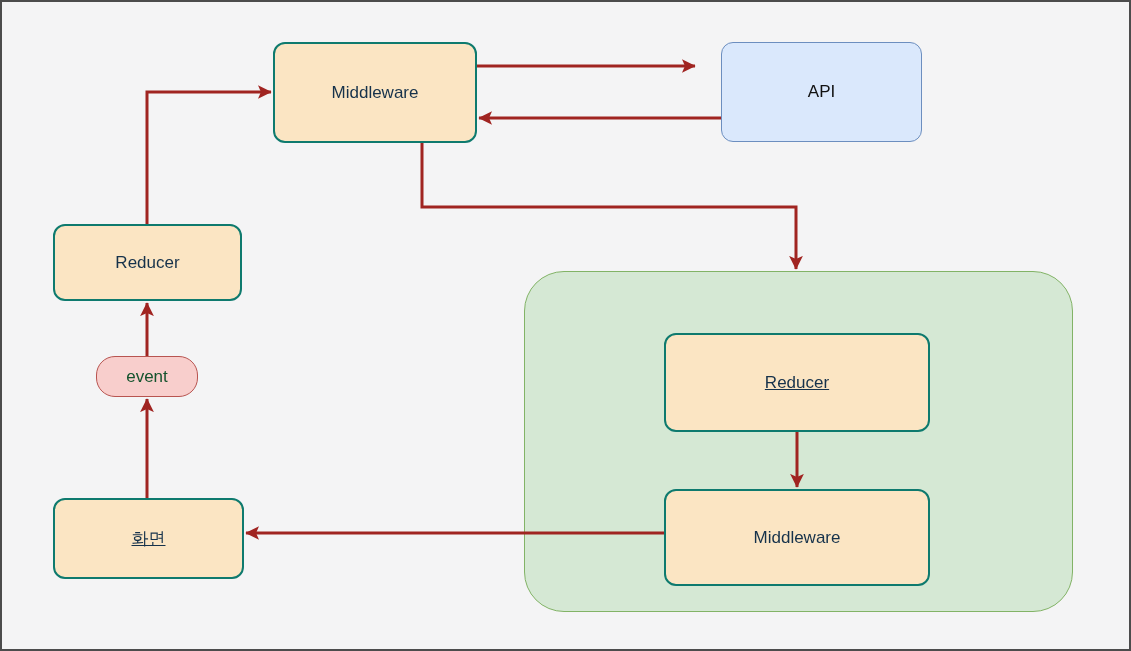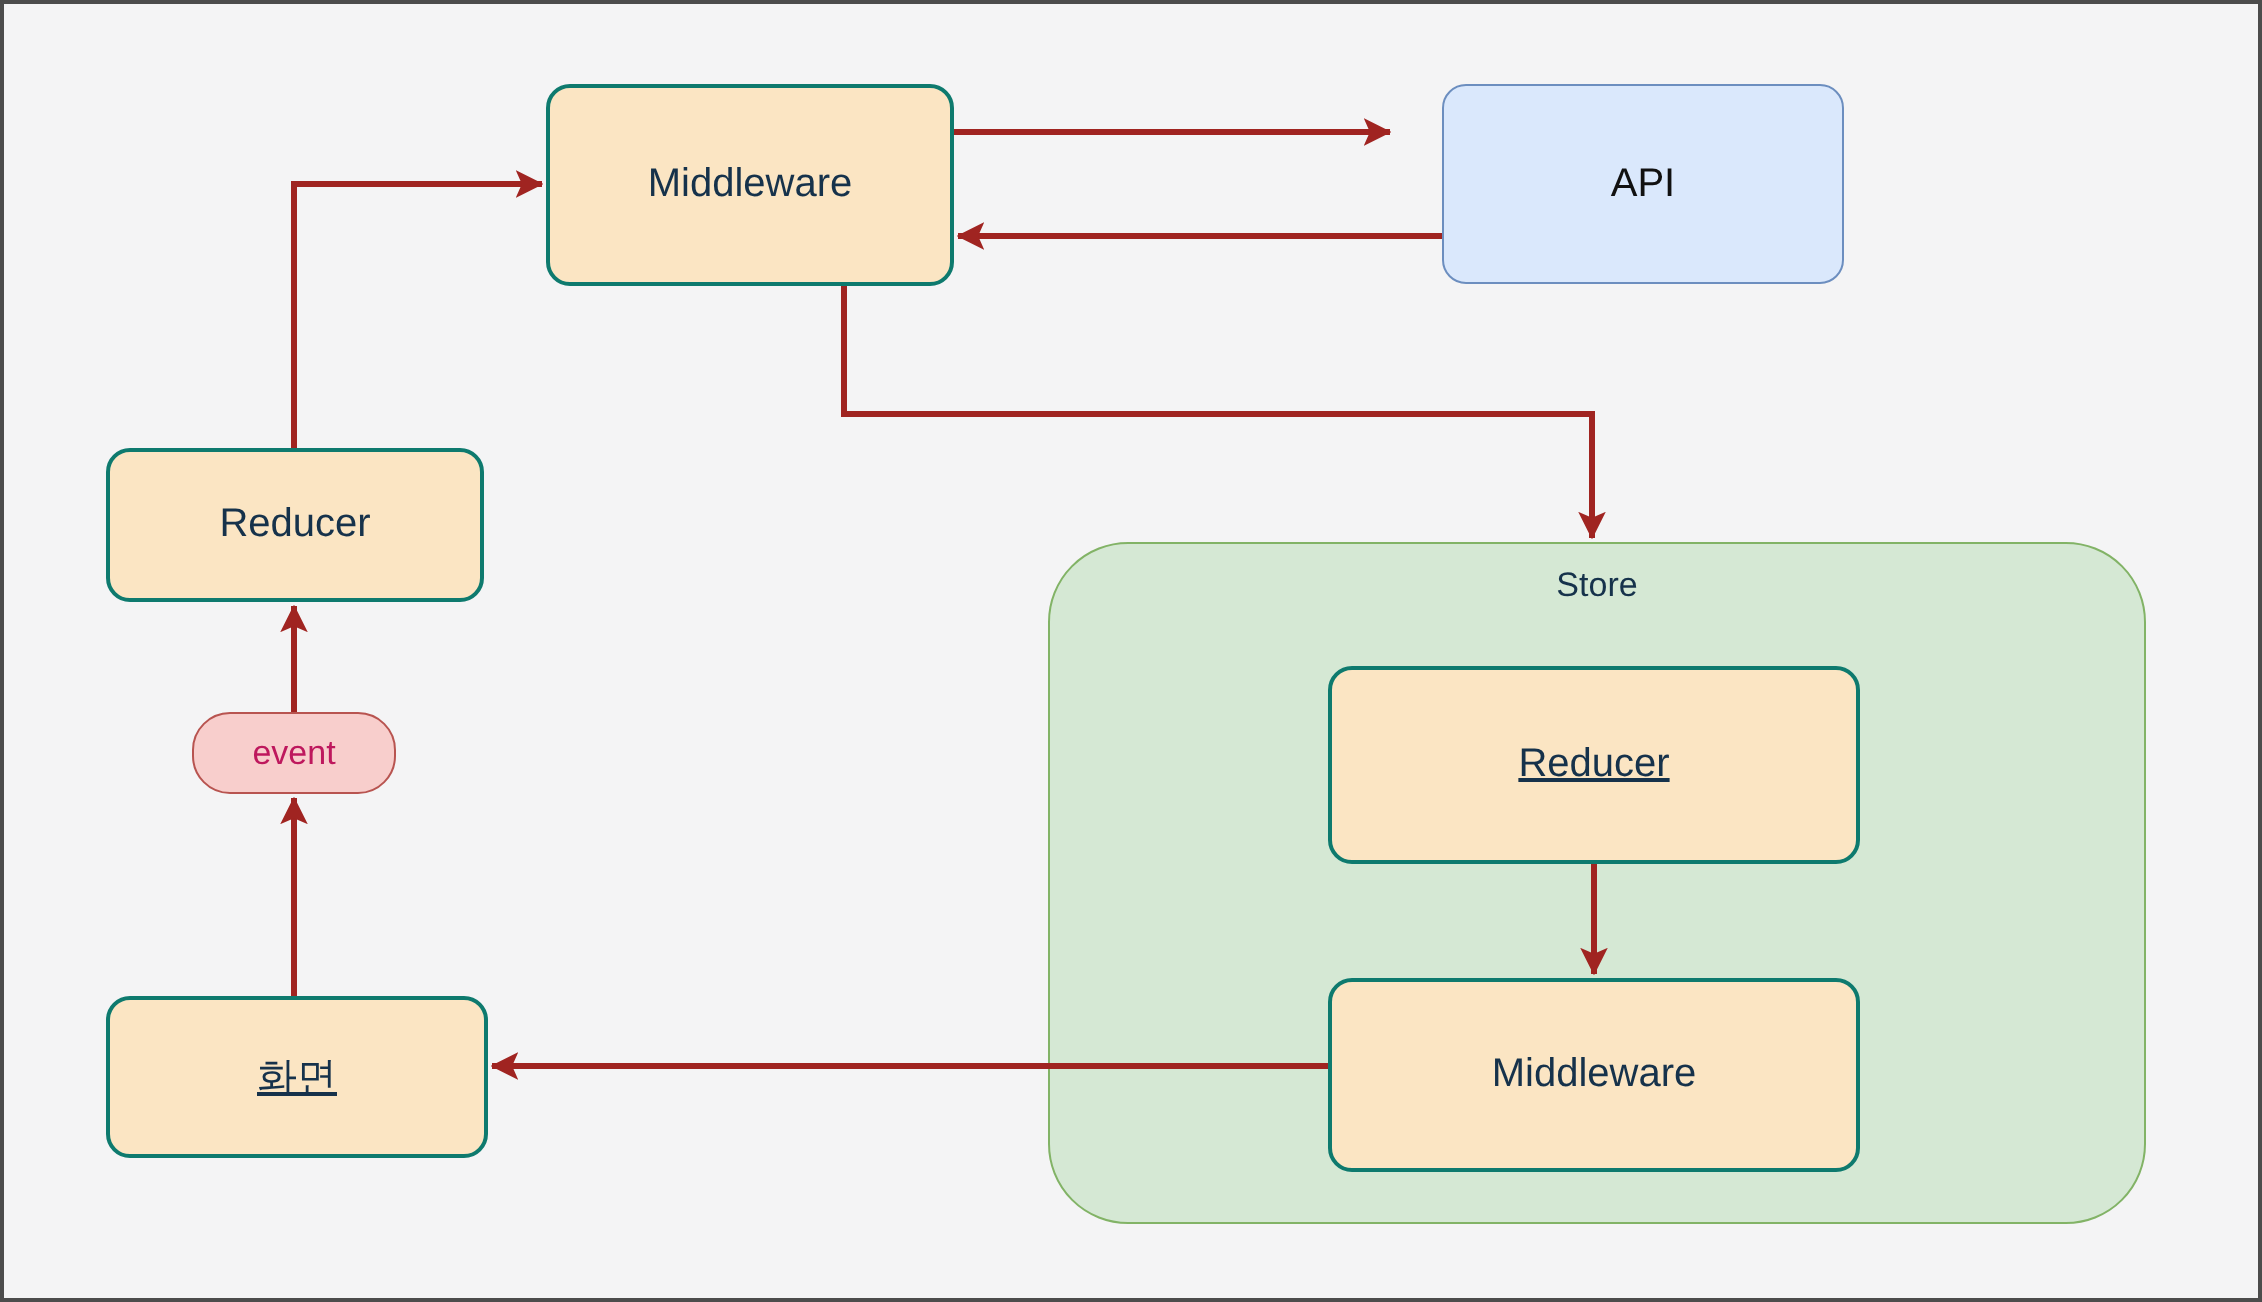--- a/index.html
+++ b/index.html
@@ -3,25 +3,25 @@
 <meta charset="utf-8">
 <style>
   html,body{margin:0;padding:0;background:#e9e9e9;font-family:"Liberation Sans","DejaVu Sans",sans-serif;}
   .canvas{
     position:relative;width:1131px;height:651px;box-sizing:border-box;
     background:#f4f4f5;border:2px solid #4c4c4c;overflow:hidden;margin:0 auto;
   }
   .edges{position:absolute;left:0;top:0;width:1131px;height:651px;pointer-events:none;}
   .node{
     position:absolute;display:flex;align-items:center;justify-content:center;
-    box-sizing:border-box;text-align:center;font-size:20px;color:#16324b;
+    box-sizing:border-box;text-align:center;font-size:17px;color:#16324b;
   }
   .peach{background:#fbe5c3;border:2px solid #0e7a6e;border-radius:12px;}
   .blue{background:#dae8fc;border:1.5px solid #6c8ebf;border-radius:12px;color:#111111;}
-  .pink{background:#f8cecc;border:1.5px solid #b85450;border-radius:19px;color:#be185d;}
+  .pink{background:#f8cecc;border:1.5px solid #b85450;border-radius:19px;color:#14532d;}
   .store{
     position:absolute;box-sizing:border-box;background:#d5e8d4;
     border:1.5px solid #82b366;border-radius:40px;
   }
   .store-label{
     position:absolute;top:281px;left:522px;width:549px;text-align:center;
     font-size:17px;color:#16324b;
   }
   
   #n-mw-top   {left:271px;top:40px; width:204px;height:101px;}
@@ -32,21 +32,20 @@
   #n-store    {left:522px;top:269px;width:549px;height:341px;}
   #n-reducer  {left:662px;top:331px;width:266px;height:99px;text-decoration:underline;}
   #n-mw-store {left:662px;top:487px;width:266px;height:97px;}
 </style>
 </head>
 <body>
 
 <div class="canvas">
 
   <div class="store" id="n-store"></div>
-  <div class="store-label">Store</div>
 
   <svg class="edges" width="1131" height="651" viewBox="0 0 1131 651">
     <defs>
       <marker id="arrow" viewBox="0 0 10 10" refX="9.5" refY="5" markerWidth="4.6" markerHeight="4.6" orient="auto-start-reverse">
         <path d="M0,0 L10,5 L0,10 L2.2,5 z" fill="#a02421"></path>
       </marker>
     </defs>
     <g stroke="#a02421" stroke-width="3" fill="none">
       <path d="M475,64 H693" marker-end="url(#arrow)"></path>
       <path d="M895,116 H477" marker-end="url(#arrow)"></path>

